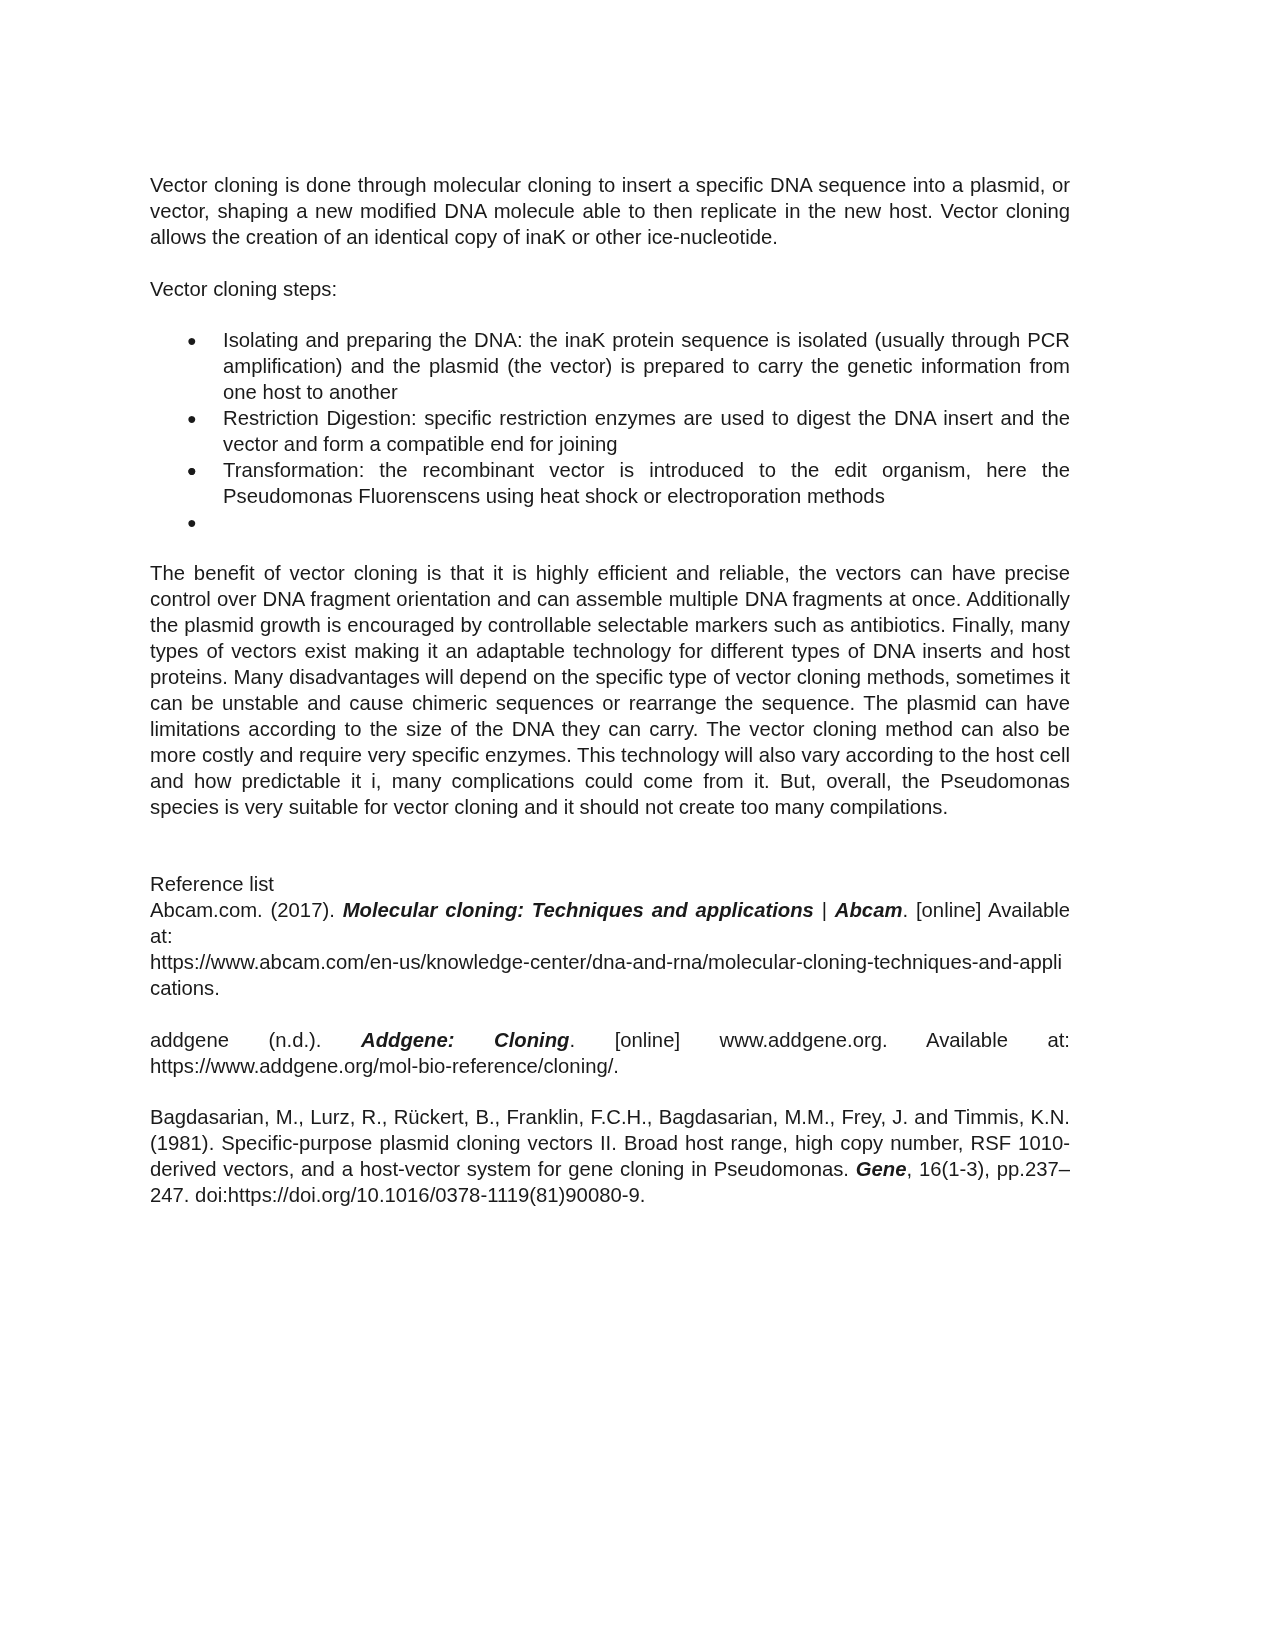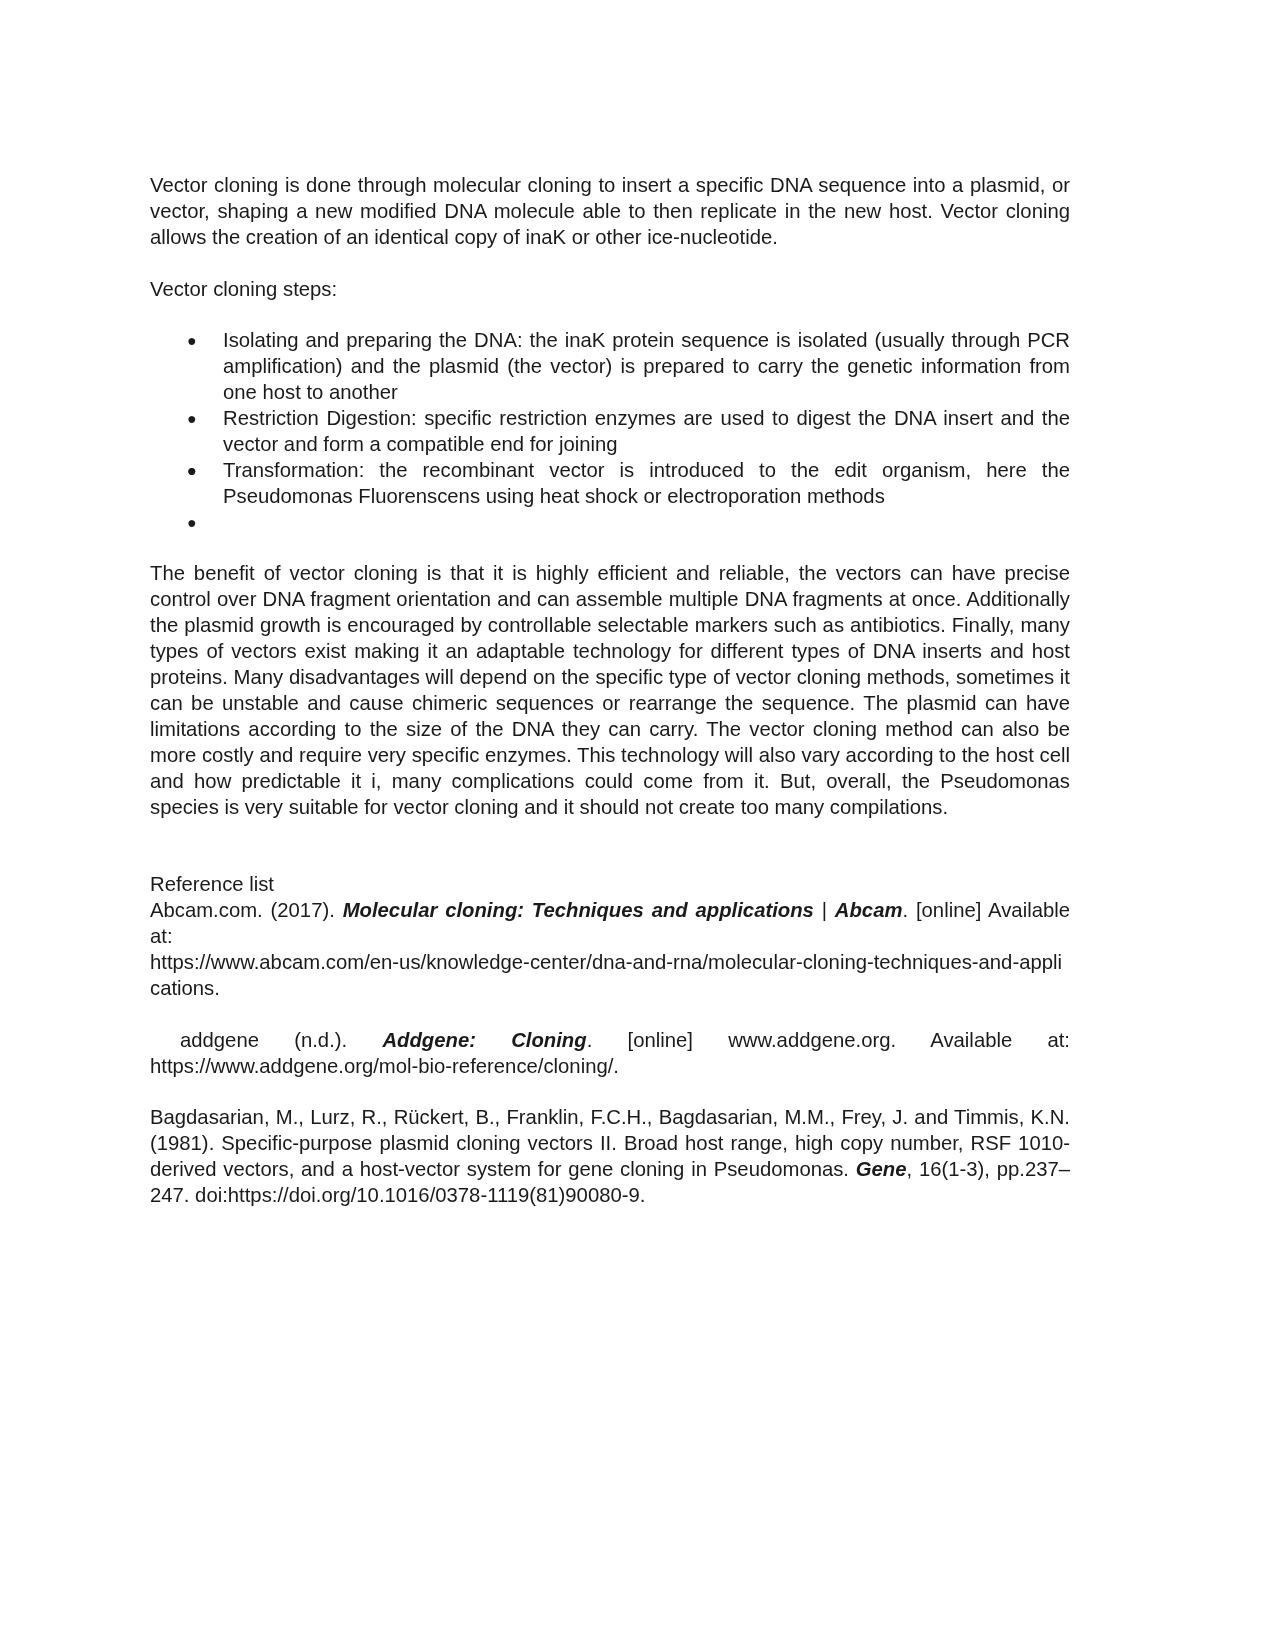--- a/index.html
+++ b/index.html
@@ -45,21 +45,20 @@
       top: 0;
       font-size: 16px;
     }
     .ref-heading {
     }
     .ref p { text-align: justify; }
     .ref .url { word-break: break-all; text-align: left; }
     .ref-addgene {
       text-align: justify;
       text-align-last: justify;
-      margin-left: 30px;
     }
     i { font-style: italic; font-weight: bold; }
   </style>
 </head>
 <body>
 
 <div class="page">
 
   <div class="gap"></div>
 

